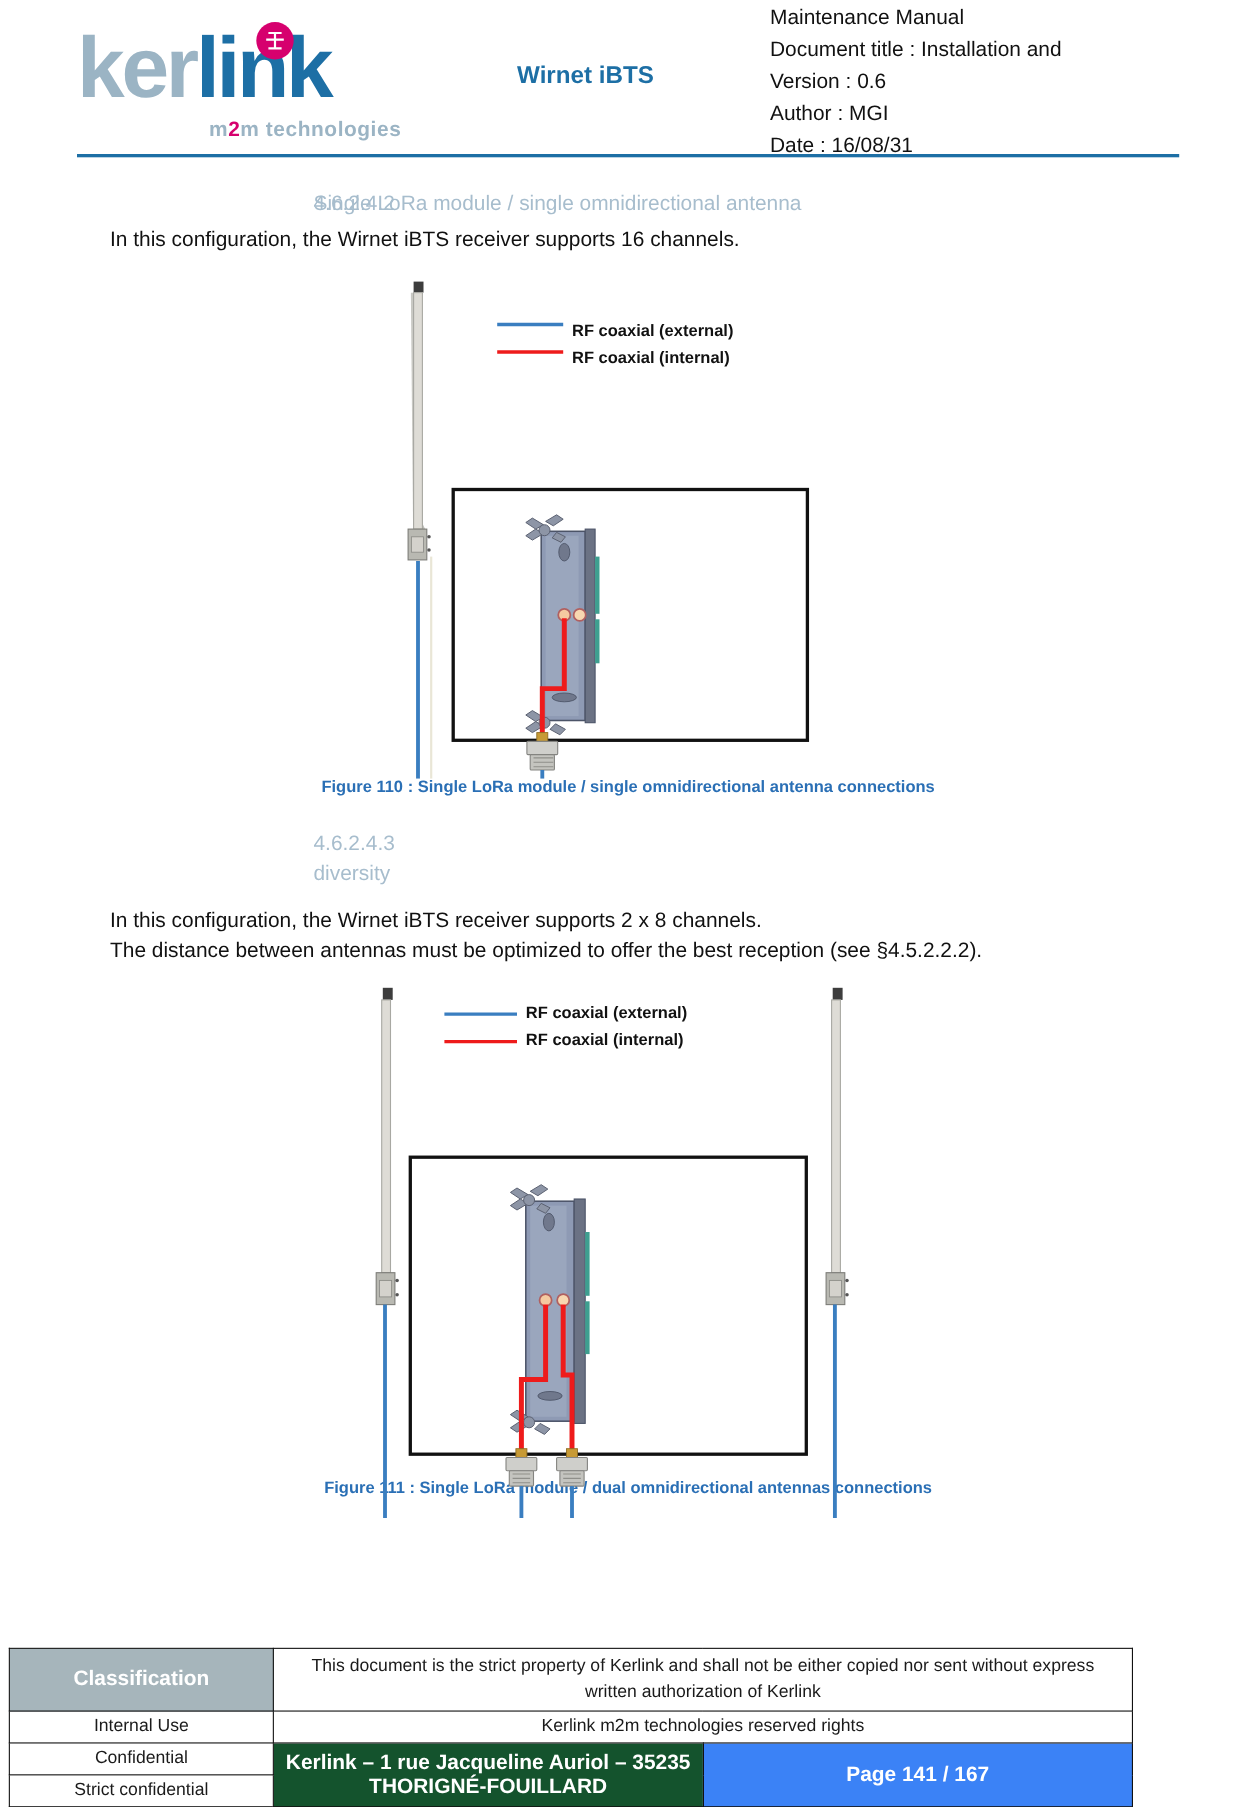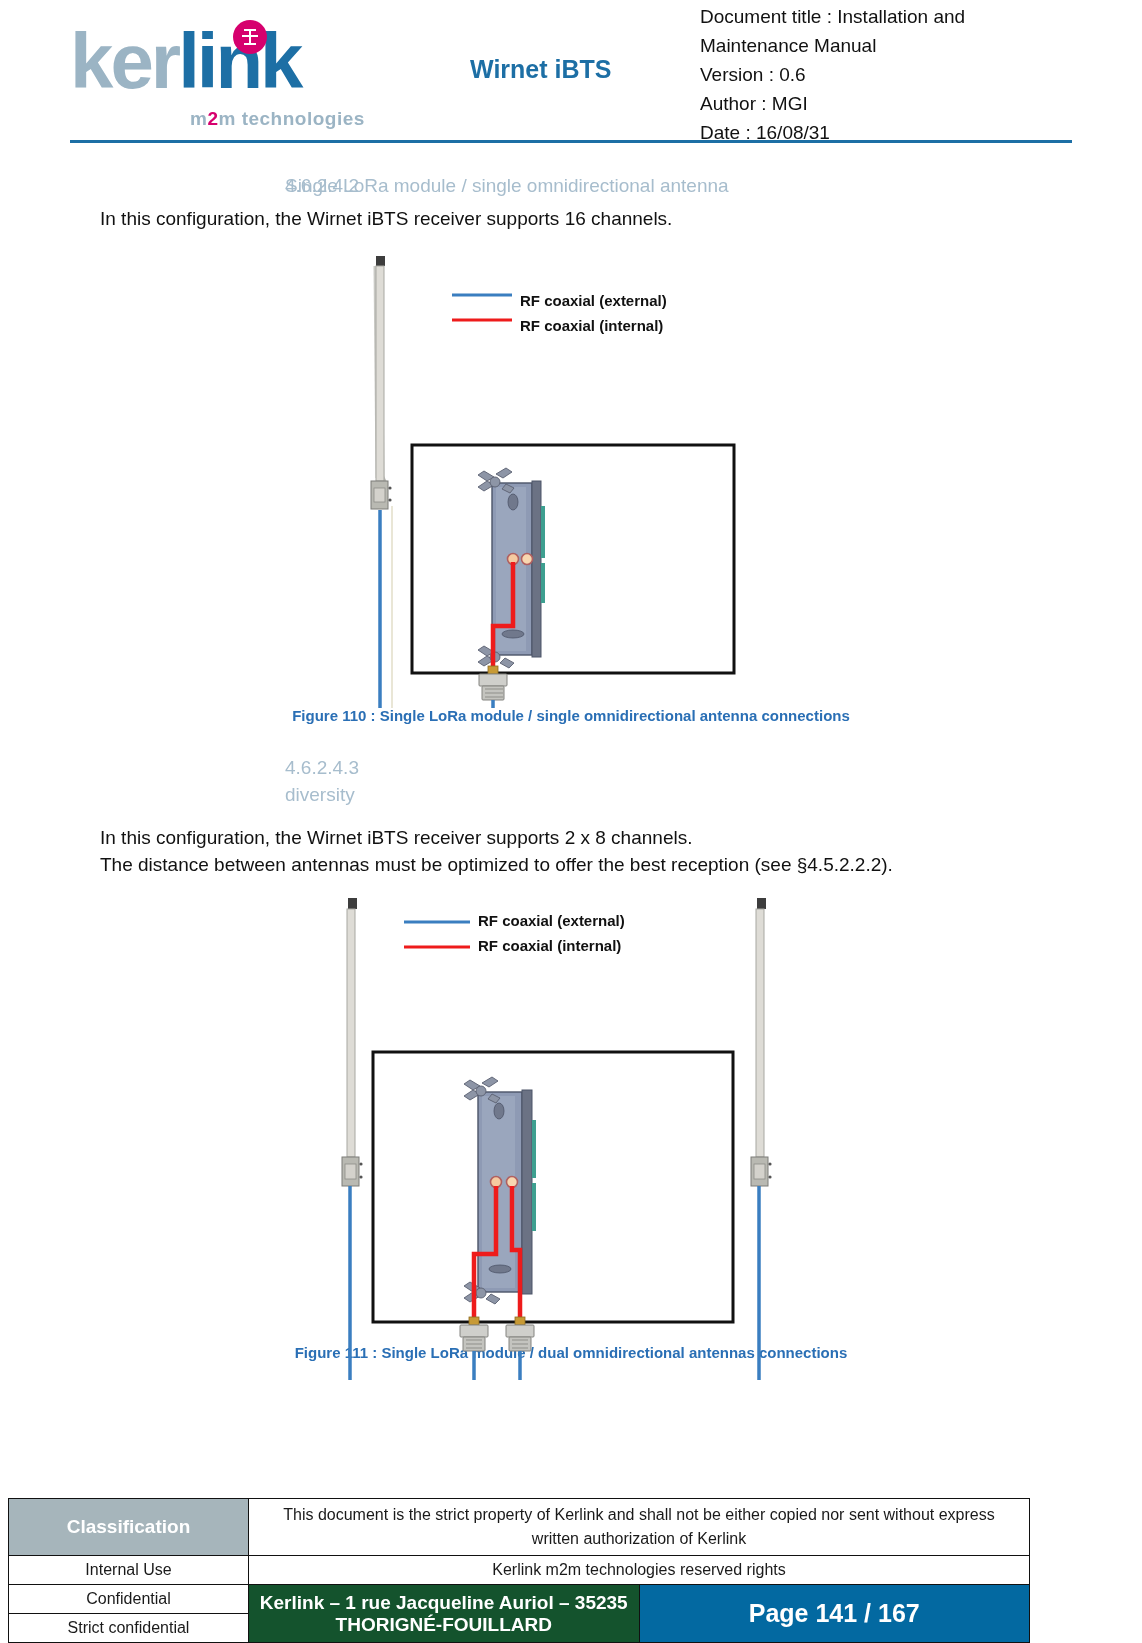--- a/index.html
+++ b/index.html
@@ -28,21 +28,21 @@
     text-align:center; font-family:"DejaVu Sans", sans-serif;
   }
   .logo-sub {
     position:absolute; left:120px; top:100px;
     font-size:19px; letter-spacing:0.5px; color:#9bb4c4; font-weight:bold;
   }
   .logo-sub .two { color:#d6006e; }
 
   .header-product {
     position:absolute; left:470px; top:55px;
-    font-size:25px; font-weight:bold; color:#1d6fa5;
+    font-size:22px; font-weight:bold; color:#1d6fa5;
   }
   .header-meta {
     position:absolute; left:700px; top:2px;
     font-size:19px; line-height:29px; color:#111;
   }
   .header-rule {
     position:absolute; left:70px; top:140px; width:1002px; height:3px;
     background:#1d6fa5;
   }
 
@@ -91,21 +91,21 @@
   .cls-cell { text-align:center; font-size:16px; height:29px; }
   .legal {
     text-align:center; font-size:16px; line-height:24px; padding:4px 10px;
   }
   .rights { text-align:center; font-size:16px; height:29px; }
   .addr-bar {
     background:#14532d; color:#fff; font-weight:bold; font-size:19px;
     text-align:center; border:1px solid #0f6f9e;
   }
   .page-bar {
-    background:#0369a1; color:#fff; font-weight:bold; font-size:25px;
+    background:#3b82f6; color:#fff; font-weight:bold; font-size:19px;
     text-align:center; width:176px; border:1px solid #d6006e;
   }
 </style>
 </head>
 <body>
 
 <div class="header">
   <div class="logo-wrap">
     <div class="logo-text"><span class="logo-ker">ker</span><span class="logo-link">link</span></div>
     <div class="logo-badge">
@@ -114,22 +114,22 @@
           <path d="M11 10 L23 10 M17 10 L17 24 M11 24 L23 24 M9 16 L25 16"></path>
         </g>
       </svg>
     </div>
     <div class="logo-sub"><span>m</span><span class="two">2</span><span>m technologies</span></div>
   </div>
 
   <div class="header-product">Wirnet iBTS</div>
 
   <div class="header-meta">
+    <div>Maintenance Manual</div>
     <div>Document title : Installation and</div>
-    <div>Maintenance Manual</div>
     <div>Version : 0.6</div>
     <div>Author : MGI</div>
     <div>Date : 16/08/31</div>
   </div>
 
   <div class="header-rule"></div>
 </div>
 
 <div class="content">
 

